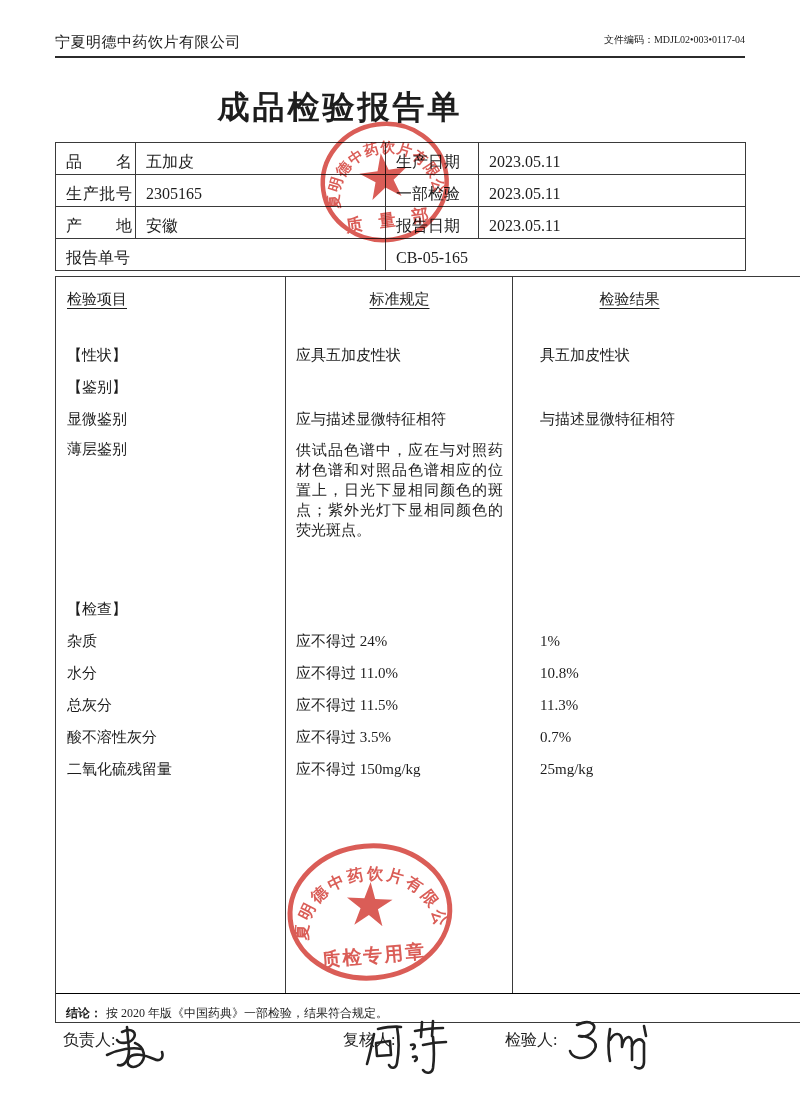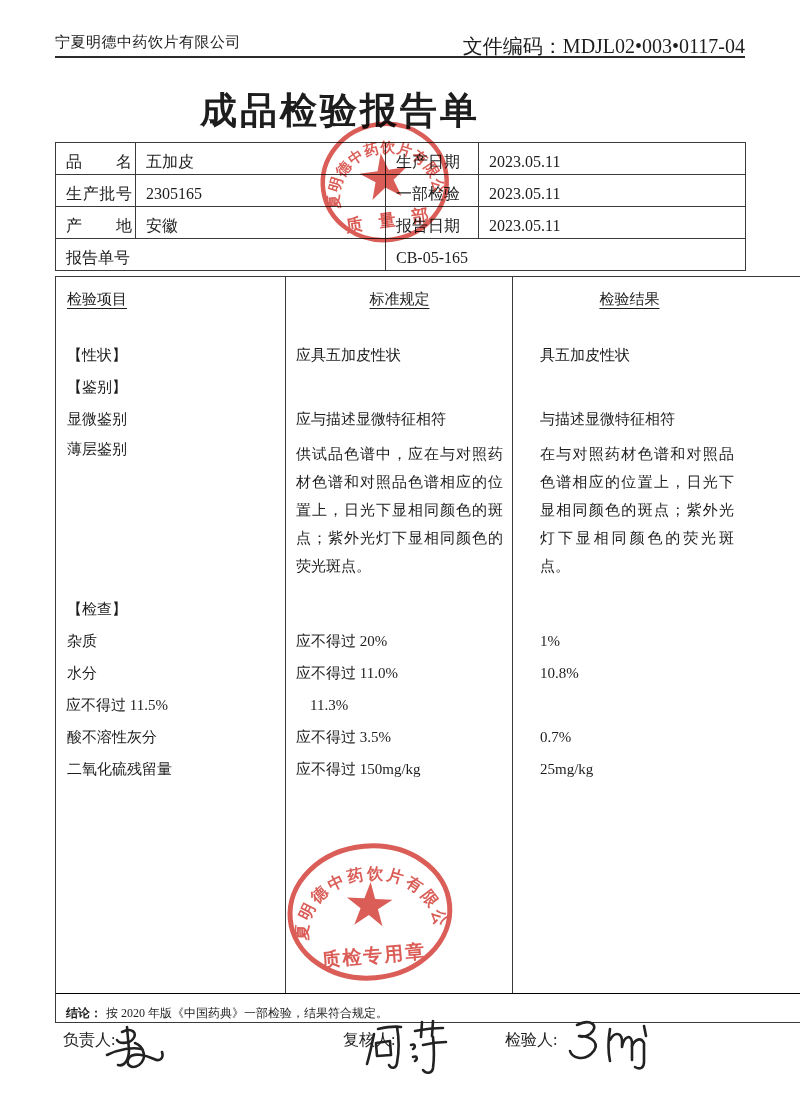--- a/index.html
+++ b/index.html
@@ -4,25 +4,25 @@
 <style>
   * { margin:0; padding:0; box-sizing:border-box; }
   html,body { background:#ffffff; }
   body {
     width:800px; height:1096px; position:relative; overflow:hidden;
     font-family:"Liberation Serif","DejaVu Serif",serif;
     color:#1d1d1d;
   }
   
   .hdr-left  { position:absolute; left:55px; top:33px; font-size:15px; letter-spacing:.5px; }
-  .hdr-right { position:absolute; right:55px; top:33px; font-size:20px; }
+  .hdr-right { position:absolute; right:55px; top:33px; font-size:10px; }
   .hdr-rule  { position:absolute; left:55px; width:690px; top:56px; border-top:2px solid #2b2b2b; }
   .doc-title {
     position:absolute; left:0; width:680px; top:86px; text-align:center;
-    font-size:37px; font-weight:700; letter-spacing:3px;
+    font-size:32px; font-weight:700; letter-spacing:3px;
   }
   
   table.info {
     position:absolute; left:55px; top:142px; width:690px;
     border-collapse:collapse; table-layout:fixed; font-size:16px;
   }
   table.info td { border:1px solid #3a3a3a; height:32px; padding:7px 0 0 10px; vertical-align:middle; }
   .jlabel { display:inline-block; width:66px; text-align:justify; text-align-last:justify; }
   
   .main-table {
@@ -34,21 +34,21 @@
   .mrow { display:flex; flex:0 0 auto; }
   .c1 { width:230px; padding-left:11px; }
   .c2 { width:227px; padding-left:10px; padding-right:10px; }
   .c3 { width:233px; padding-left:27px; padding-right:12px; }
   .mrow.hd { height:44px; align-items:center; }
   .mrow.hd .c1 span, .mrow.hd .c2, .mrow.hd .c3 { text-decoration:underline; text-underline-offset:4px; }
   .mrow.hd .c2, .mrow.hd .c3 { text-align:center; padding:0; }
   .sp18 { height:18px; } .sp30 { height:30px; }
   .r32 { height:32px; align-items:center; }
   .rtlc { height:128px; align-items:flex-start; padding-top:5px; }
-  .rtlc .c2, .rtlc .c3 { line-height:28px; text-align:justify; }
+  .rtlc .c2, .rtlc .c3 { line-height:20px; text-align:justify; }
   .filler { flex:1 1 auto; position:relative; }
   .concl {
     height:29px; border-top:1px solid #000000; display:flex; align-items:flex-end;
     padding-left:10px; font-size:12px;
   }
   .concl b { font-weight:700; margin-right:4px; }
   
   .sig-label { position:absolute; top:1030px; font-size:16px; }
   .sl1 { left:63px; } .sl2 { left:295px;margin-left:48px; } .sl3 { left:505px; }
   .sig-svg { position:absolute; }
@@ -127,41 +127,41 @@
     <div class="c3"></div>
   </div>
   <div class="mrow r32">
     <div class="c1">显微鉴别</div>
     <div class="c2">应与描述显微特征相符</div>
     <div class="c3">与描述显微特征相符</div>
   </div>
   <div class="mrow rtlc">
     <div class="c1">薄层鉴别</div>
     <div class="c2">供试品色谱中，应在与对照药材色谱和对照品色谱相应的位置上，日光下显相同颜色的斑点；紫外光灯下显相同颜色的荧光斑点。</div>
-    <div class="c3">在与对照药材色谱和对照品色谱相应的位置上，日光下显相同颜色的斑点；紫外光灯下显相同颜色的荧光斑点。</div>
   </div>
 
   <div class="mrow sp30"></div>
 
   <div class="mrow r32">
     <div class="c1">【检查】</div>
     <div class="c2"></div>
     <div class="c3"></div>
   </div>
   <div class="mrow r32">
     <div class="c1">杂质</div>
-    <div class="c2">应不得过 20%</div>
+    <div class="c2">应不得过 24%</div>
     <div class="c3">1%</div>
   </div>
   <div class="mrow r32">
     <div class="c1">水分</div>
     <div class="c2">应不得过 11.0%</div>
     <div class="c3">10.8%</div>
   </div>
   <div class="mrow r32">
+    <div class="c1">总灰分</div>
     <div class="c2">应不得过 11.5%</div>
     <div class="c3">11.3%</div>
   </div>
   <div class="mrow r32">
     <div class="c1">酸不溶性灰分</div>
     <div class="c2">应不得过 3.5%</div>
     <div class="c3">0.7%</div>
   </div>
   <div class="mrow r32">
     <div class="c1">二氧化硫残留量</div>

